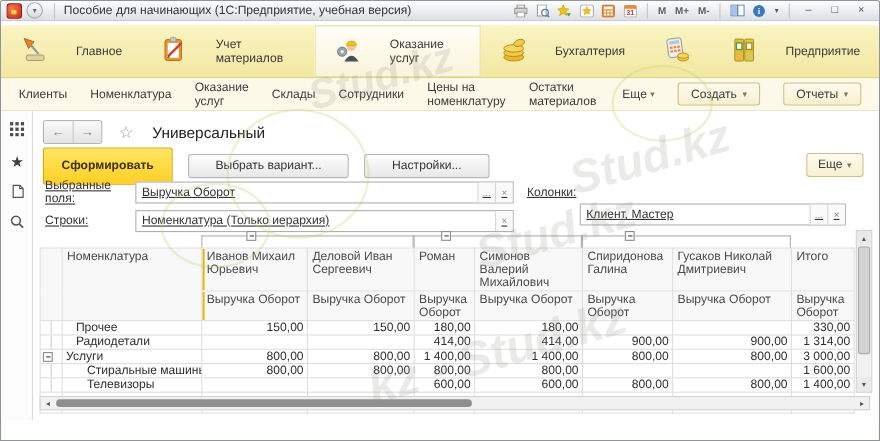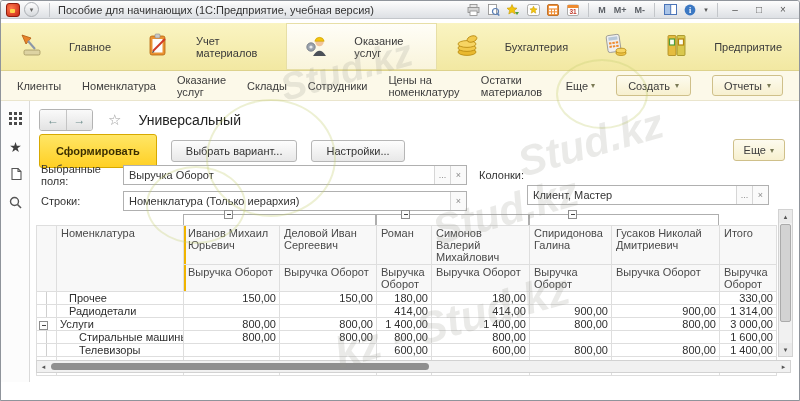--- a/index.html
+++ b/index.html
@@ -53,28 +53,28 @@
   .navbtn{width:26px;height:20px;display:flex;align-items:center;justify-content:center;
     background:linear-gradient(#fafafa,#e3e3e3);color:#70908f;font-size:12px;}
   .navbtn + .navbtn{border-left:1px solid #c4c4c4;}
   .navstar{margin-left:15px;color:#9e9e9e;font-size:15px;}
   .navtitle{margin-left:17px;font-size:14px;color:#222;}
 
   
   .btnrow{position:absolute;top:38px;left:8px;right:10px;height:24px;display:flex;align-items:center;gap:14px;}
   .btn-gen{height:34px;padding:0 16px;background:linear-gradient(#ffe666,#ffd024);border:1px solid #d7a900;
     border-radius:3px;font-size:11px;font-weight:bold;color:#3c2f00;display:flex;align-items:center;}
-  .btn-std{height:22px;padding:0 14px;background:linear-gradient(#fdfdfd,#e8e8e8);border:1px solid #b6b6b6;
+  .btn-std{height:22px;padding:0 24px;background:linear-gradient(#fdfdfd,#e8e8e8);border:1px solid #b6b6b6;
     border-radius:3px;font-size:11px;color:#333;display:flex;align-items:center;}
   .btn-more{position:absolute;right:4px;top:0;height:22px;padding:0 10px;border:1px solid #cfc08a;
     border-radius:3px;background:linear-gradient(#fdfbef,#f7f0cf);font-size:11px;color:#3c3c3c;
     display:flex;align-items:center;gap:4px;}
 
   
-  .fieldrow{position:absolute;left:10px;height:20px;display:flex;align-items:center;font-size:11px;color:#333;}
+  .fieldrow{position:absolute;left:10px;height:20px;display:flex;align-items:center;font-size:11px;color:#333;text-decoration:underline;}
   .flabel{flex:0 0 auto;}
   .fld{height:20px;border:1px solid #b0b0b0;background:#fff;display:flex;align-items:center;}
   .fld .val{flex:1;padding:0 5px;white-space:nowrap;overflow:hidden;}
   .fbtn{width:16px;height:18px;border-left:1px solid #d6d6d6;background:#fafafa;color:#8a8a8a;
     font-size:9px;display:flex;align-items:center;justify-content:center;}
 
   
   .rpt{position:absolute;left:5px;top:106px;width:758px;}
   .grpbar{position:relative;height:18px;width:740px;}
   .bracket{position:absolute;top:7px;bottom:0;border:1px solid #aeaeae;border-bottom:none;}

